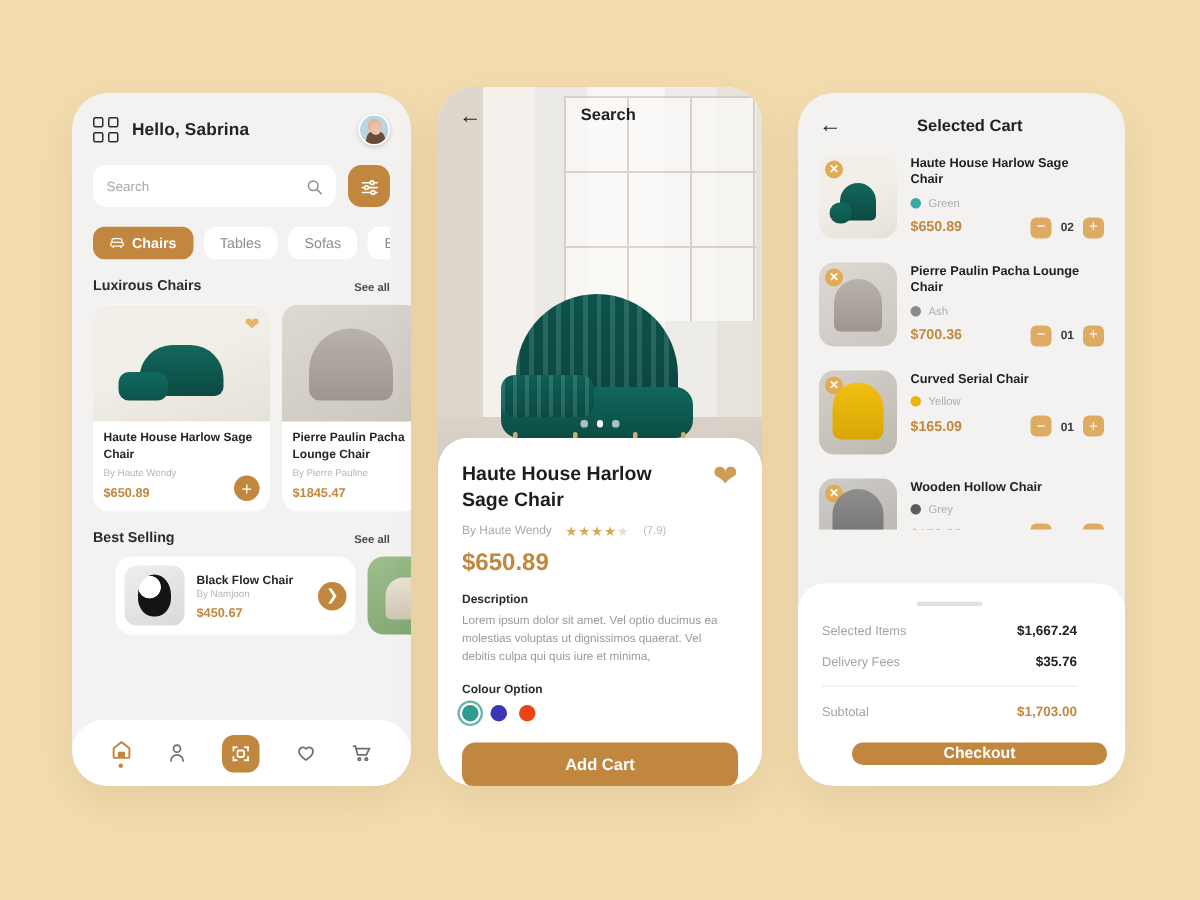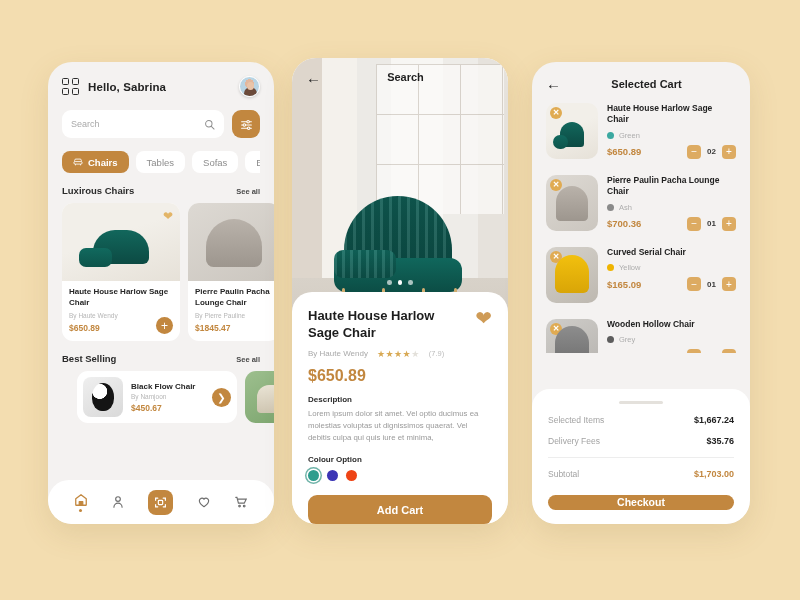--- a/index.html
+++ b/index.html
@@ -208,32 +208,33 @@
   .ci-price { font-size:9.5px; font-weight:700; color:#c2873f; }
   .qty { display:flex; align-items:center; gap:6px; }
   .qty-btn {
     width:14px; height:14px; border-radius:4px; background:#ddab62; color:#fff;
     font-size:10px; line-height:13px; text-align:center; border:none; cursor:pointer;
   }
   .qty-num { font-size:8px; font-weight:700; color:#3a3a3a; }
 
   .cart-summary {
     position:absolute; left:0; bottom:0; width:100%; background:#fff;
-    border-radius:18px 18px 24px 24px; padding:12px 16px 14px 16px;
+    border-radius:18px 18px 24px 24px; padding:12px 32px 14px 16px;
   }
   .grabber { width:44px; height:3px; border-radius:2px; background:#e4e1dc; margin:0 auto 11px auto; }
   .sum-row { display:flex; justify-content:space-between; align-items:center; margin-bottom:11px; }
   .sum-label { font-size:8.5px; color:#a3a3a3; }
   .sum-val { font-size:9px; font-weight:700; color:#222; }
   .sum-div { height:1px; background:#ededed; margin:0 0 11px 0; }
   .sum-val.accent { color:#c2873f; }
   .checkout {
     width:100%; height:15px; margin-top:5px; background:#c2873f; color:#fff;
     border:none; border-radius:9px; font-size:10.5px; font-weight:700; cursor:pointer;
     font-family:"Liberation Sans", sans-serif;
+    margin-left:20px;
   }
 
   
   .img-room-teal{ background:linear-gradient(160deg,#f2efe9 0 42%,#e6e1d8 100%); position:relative; }
   .img-room-teal::after{ content:""; position:absolute; left:26%; top:34%; width:48%; height:44%;
     background:linear-gradient(#12675c,#0c4a43); border-radius:22px 22px 6px 6px; }
   .img-room-teal::before{ content:""; position:absolute; left:14%; top:58%; width:28%; height:24%;
     background:linear-gradient(#11695e,#0d544b); border-radius:7px; z-index:2; }
   .img-grey-chair{ background:linear-gradient(150deg,#ddd9d3,#cbc6bf); position:relative; }
   .img-grey-chair::after{ content:""; position:absolute; left:20%; top:20%; width:60%; height:62%;

